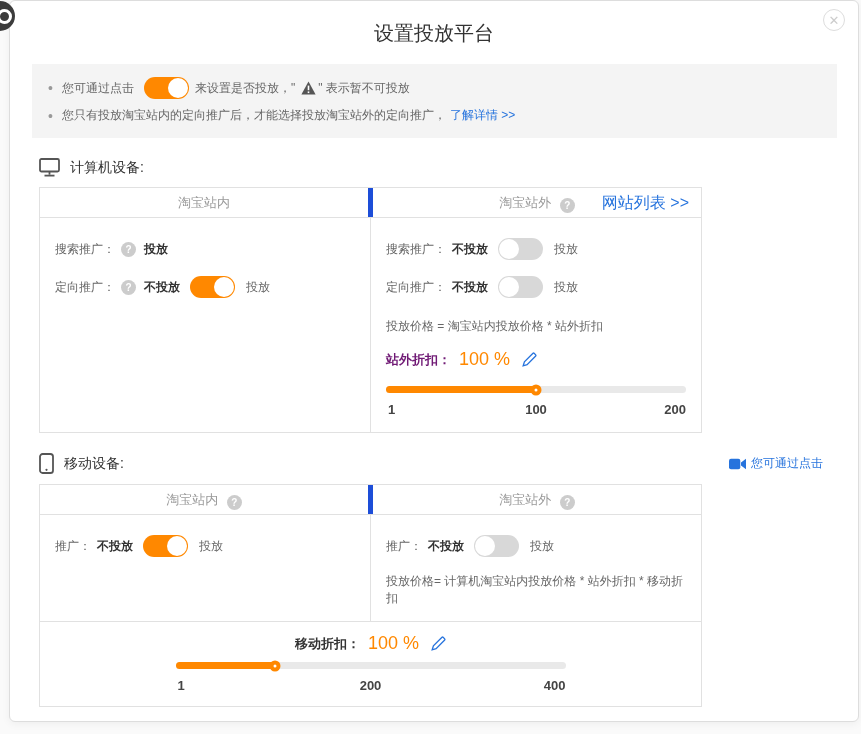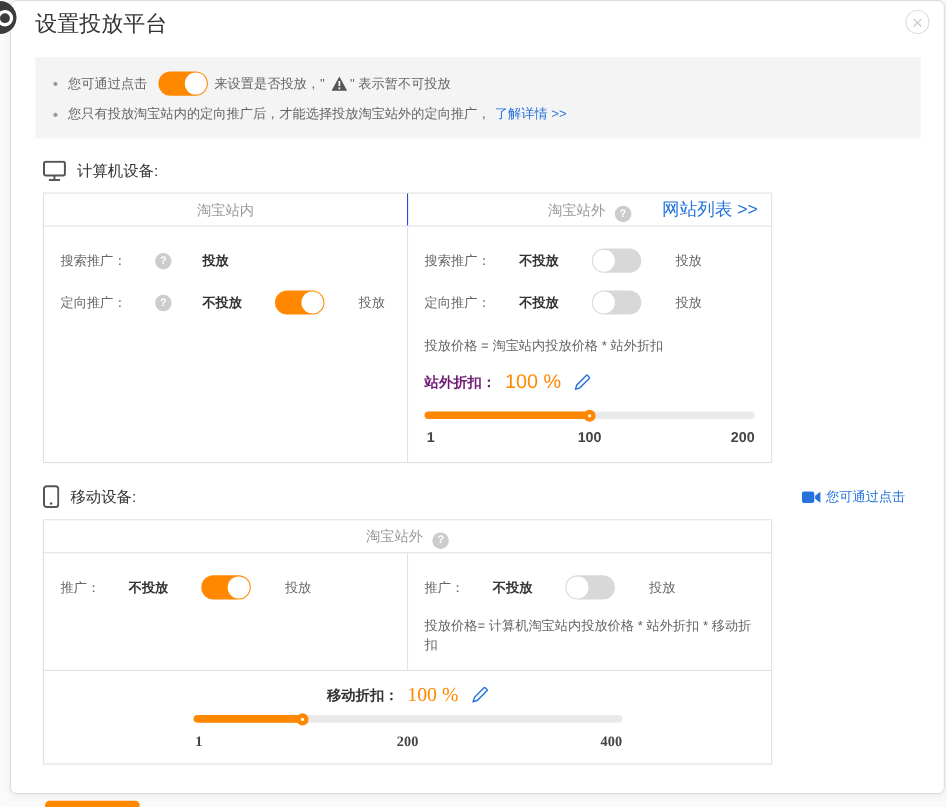--- a/index.html
+++ b/index.html
@@ -19,21 +19,21 @@
     position:absolute; left:-15px; top:1px; width:30px; height:30px;
     border-radius:50%; background:#3c3c3c; z-index:5;
     display:flex; align-items:center; justify-content:center;
   }
   .bubble::after { content:""; width:9px; height:9px; border:3px solid #fff; border-radius:50%; margin-left:8px; }
   .close {
     position:absolute; top:8px; right:13px; width:22px; height:22px;
     border-radius:50%; border:1px solid #ddd; background:#fff; color:#ccc;
     font-size:13px; line-height:19px; text-align:center; padding:0; cursor:pointer;
   }
-  .title { margin:7px 22px 0; font-size:20px; font-weight:400; color:#333; }
+  .title { margin:19px 22px 0; font-size:20px; font-weight:400; color:#333;text-align:center; }
   .notice { margin:17px 21px 0 22px; background:#f4f4f4; padding:9px 16px 10px; }
   .note { display:flex; align-items:center; padding:4px 0; color:#666; white-space:nowrap; }
   .note .bullet { color:#999; margin-right:9px; font-size:14px; }
   .note .seg { margin-right:4px; }
   .link { color:#2673dd; text-decoration:none; cursor:pointer; }
   .warn { display:inline-flex; margin:0 2px; }
 
   
   .toggle { display:inline-block; width:45px; height:22px; border-radius:12px; position:relative; vertical-align:middle; cursor:pointer; flex:0 0 auto; }
   .toggle.on  { background:#ff8800; }
@@ -44,29 +44,29 @@
 
   
   .sec { display:flex; align-items:center; width:784px; margin:20px 0 10px 29px; color:#333; font-size:14px; }
   .sec .sicon { display:inline-flex; margin-right:10px; }
   .tips { margin-left:auto; display:inline-flex; align-items:center; gap:5px; font-size:12px; }
 
   
   .tbl { margin-left:29px; width:663px; border:1px solid #e1e1e1; background:#fff; }
   .thead { display:flex; height:30px; line-height:29px; border-bottom:1px solid #e1e1e1; color:#999; font-size:13px; }
   .th { flex:1; text-align:center; position:relative; }
-  .th + .th { border-left:1px solid #1d4ed8; }
+  .th + .th { border-left:5px solid #1d4ed8; }
   .th .help { vertical-align:-2px; }
   .th-link { position:absolute; right:12px; top:0; font-size:16px; }
   .tbody { display:flex; }
   .cell { flex:1; padding:10px 15px 14px; }
   .cell + .cell { border-left:1px solid #e1e1e1; }
   .c-body .cell { min-height:196px; }
 
-  .prow { display:flex; align-items:center; height:22px; margin:10px 0 16px; white-space:nowrap;gap:20px; }
+  .prow { display:flex; align-items:center; height:22px; margin:10px 0 16px; white-space:nowrap; }
   .prow .lbl { color:#666; margin-right:6px; }
   .prow .bold { color:#333; font-weight:700; margin-right:10px; }
   .prow .after { color:#666; margin-left:11px; }
   .help {
     display:inline-block; width:15px; height:15px; border-radius:50%;
     background:#ccc; color:#fff; font-size:10px; font-weight:700;
     text-align:center; line-height:15px; margin-right:8px; cursor:pointer;
   }
   .formula { margin:20px 0 0; color:#666; }
   .discount { margin:14px 0 0; display:flex; align-items:center; }
@@ -81,21 +81,21 @@
     position:absolute; top:50%; width:11px; height:11px; background:#fff;
     border:4px solid #ff8800; border-radius:50%; transform:translate(-50%,-50%); cursor:pointer;
   }
   .ticks { position:relative; height:16px; margin-top:9px; color:#444; font-weight:700; font-size:13px; }
   .t-min { position:absolute; left:2px; }
   .t-mid { position:absolute; left:50%; transform:translateX(-50%); }
   .t-max { position:absolute; right:0; }
 
   .m-body .cell { min-height:83px; }
   .m-body .formula { margin-top:16px; }
-  .slider-row { border-top:1px solid #e1e1e1; padding:11px 0 12px;font-family:Liberation Serif, serif; }
+  .slider-row { border-top:1px solid #e1e1e1; padding:11px 0 12px; }
   .m-discount { display:flex; align-items:center; justify-content:center; }
   .m-slider { width:390px; margin:8px auto 0; }
 
   .save {
     margin:33px 0 0 31px; background:#ff8800; border:none; border-radius:4px;
     color:#fff; font-size:14px; padding:10px 15px; cursor:pointer;
     font-family:inherit;
   }
 </style>
 </head>
@@ -231,20 +231,24 @@
             <path d="M12 4.6L17 0.8v10.4L12 7.4z" fill="#2673dd"></path>
           </svg>
       </span>
       <span>您可通过点击</span>
     </a>
   </div>
 
   <div class="tbl">
     <div class="thead">
       <div class="th">
+        <span>淘宝站内</span>
+        <span class="help" style="margin:0 0 0 5px;">?</span>
+      </div>
+      <div class="th">
         <span>淘宝站外</span>
         <span class="help" style="margin:0 0 0 5px;">?</span>
       </div>
     </div>
     <div class="tbody m-body">
       <div class="cell">
         <div class="prow">
           <span class="lbl">推广：</span>
           <span class="bold">不投放</span>
           <span class="toggle on">

